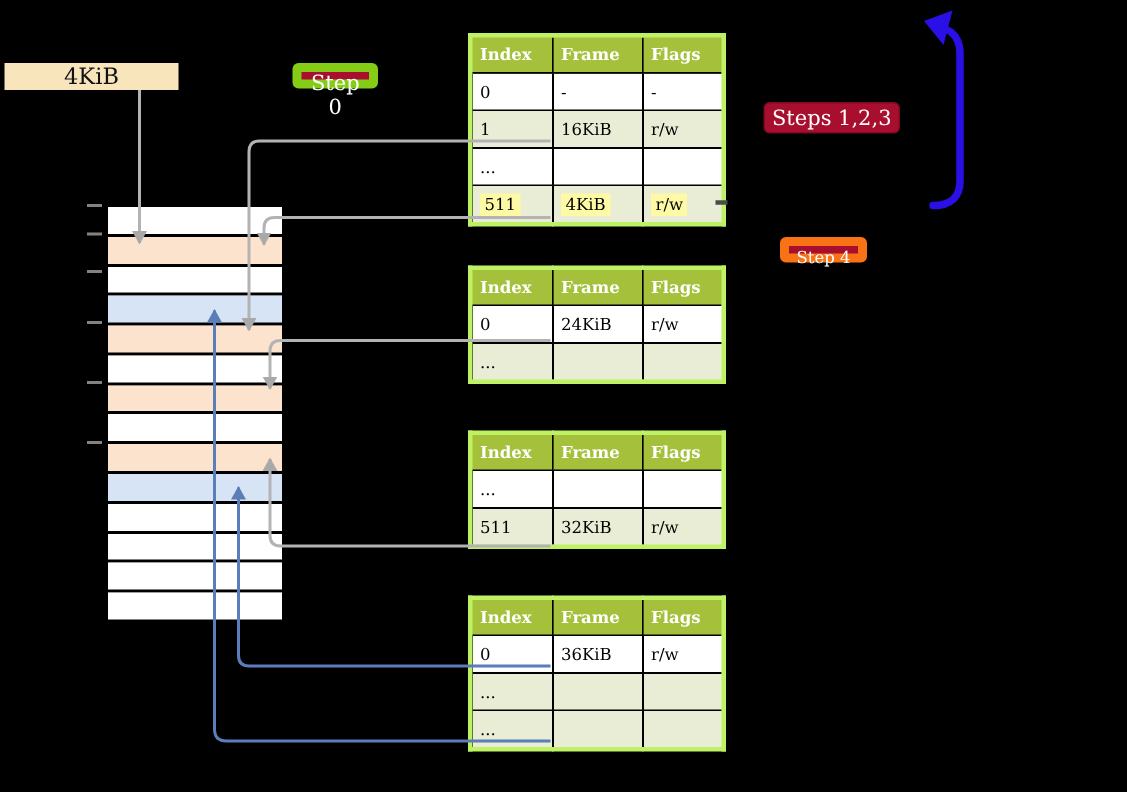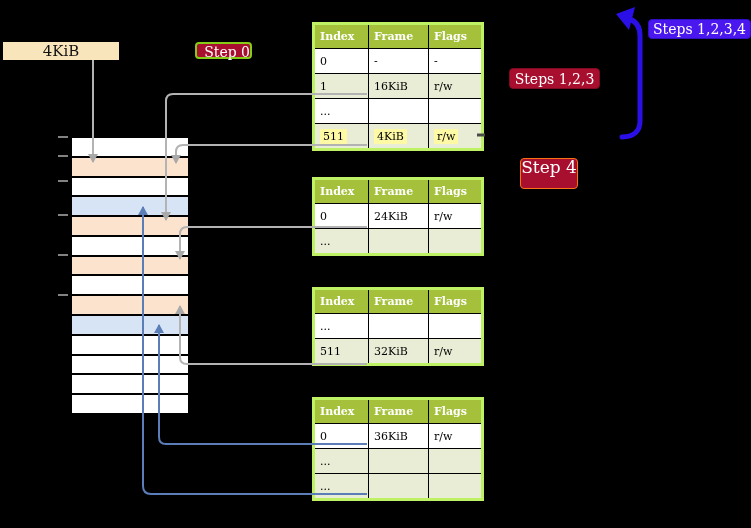--- a/index.html
+++ b/index.html
@@ -5,25 +5,25 @@
   html,body{margin:0;padding:0;background:#000;}
   #stage{position:relative;width:751px;height:528px;background:#000;overflow:hidden;
          font-family:"DejaVu Serif","Liberation Serif",serif;}
 
   
   .badge{position:absolute;box-sizing:border-box;color:#fff;text-align:center;
          border-radius:4px;font-size:14px;}
   #badge-4kib{left:3px;top:42px;width:116px;height:18px;line-height:18px;
               background:#f8e5bc;color:#111;font-size:15px;border-radius:0;}
   #badge-step0{left:195px;top:42px;width:57px;height:17px;line-height:16px;
-               background:#a80e2d;border:2px solid #84cc16;text-align:right;}
+               background:#a80e2d;border:6px solid #84cc16;}
   #badge-steps123{left:509px;top:20px;width:91px;height:21px;line-height:20px;
                   background:#a80e2d;border:1px solid #7d0a21;margin-top:48px;}
-  #badge-step4{left:520px;top:158px;width:58px;height:31px;line-height:16px;font-size:17px;
-               background:#a80e2d;border:1px solid #f97316;}
+  #badge-step4{left:520px;top:158px;width:58px;height:17px;line-height:16px;font-size:11px;
+               background:#a80e2d;border:6px solid #f97316;}
   #badge-steps1234{left:648px;top:19px;width:103px;height:20px;line-height:19px;
                    background:#4a17ef;border:1px solid #2f0fc2;}
 
   
   .strip{position:absolute;left:70px;top:136px;width:120px;height:279px;
          box-sizing:border-box;border:2px solid #000;display:flex;flex-direction:column;}
   .mrow{flex:1;border-bottom:2px solid #000;background:#fff;}
   .mrow:last-child{border-bottom:none;}
   .c-white{background:#ffffff;}
   .c-orange{background:#fce3cd;}
@@ -44,21 +44,20 @@
   #arrows{position:absolute;left:0;top:0;pointer-events:none;}
 </style>
 </head>
 <body>
 
 <div id="stage">
 
   <div class="badge" id="badge-4kib">4KiB</div>
   <div class="badge" id="badge-step0">Step 0</div>
   <div class="badge" id="badge-steps123">Steps 1,2,3</div>
-  <div class="badge" id="badge-steps1234">Steps 1,2,3,4</div>
   <div class="badge" id="badge-step4">Step 4</div>
 
   <div class="strip">
     <div class="mrow c-white"></div>
     <div class="mrow c-orange"></div>
     <div class="mrow c-white"></div>
     <div class="mrow c-blue"></div>
     <div class="mrow c-orange"></div>
     <div class="mrow c-white"></div>
     <div class="mrow c-orange"></div>

